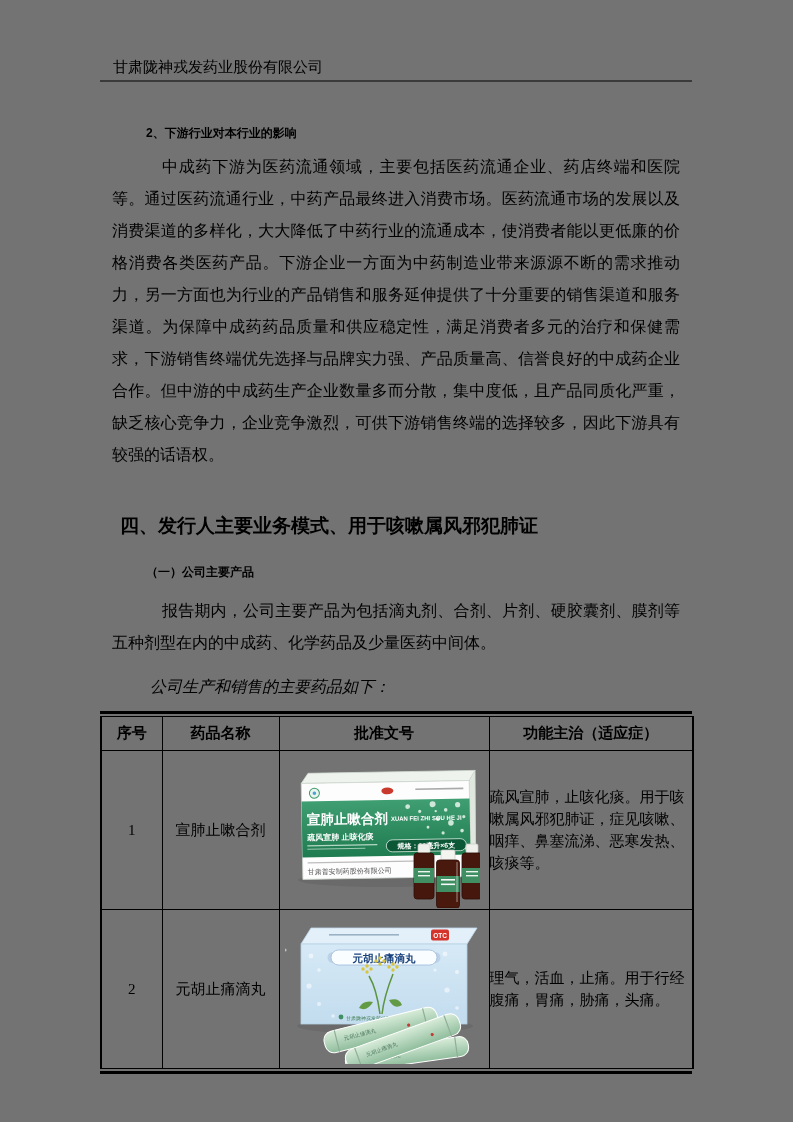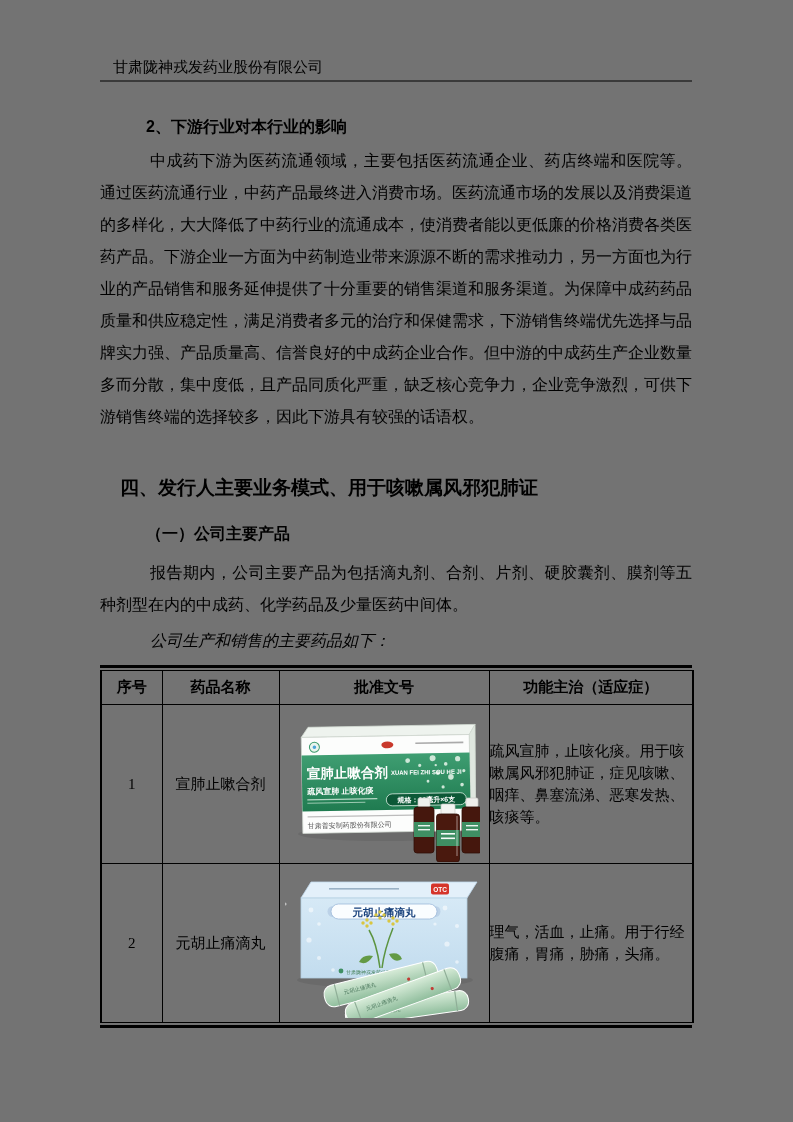--- a/index.html
+++ b/index.html
@@ -10,25 +10,25 @@
   }
   
   .hdr{position:absolute;left:100px;top:57px;width:592px;display:flex;
        justify-content:space-between;font-size:15px;line-height:20px;}
   .hdr .l{padding-left:13px;}
   .hdr .r{padding-right:6px;}
   .hdr-rule{position:absolute;left:100px;top:80px;width:592px;height:2px;background:#3a3a3a;}
   
   .content{position:absolute;left:100px;top:100px;width:592px;}
   .h-sub{font-family:"Liberation Sans","DejaVu Sans",sans-serif;
-         font-weight:bold;font-size:16px;line-height:22px;margin:16px 0 0 46px;}
+         font-weight:bold;font-size:12px;line-height:22px;margin:22px 0 0 46px;}
   .h-sec{font-family:"Liberation Sans","DejaVu Sans",sans-serif;
          font-weight:bold;font-size:19px;line-height:26px;margin:42px 0 0 20px;}
   .h-sub2{margin-top:22px;}
-  p.body{font-size:16px;line-height:32px;text-align:justify;text-indent:50px;margin:0;}
+  p.body{font-size:16px;line-height:32px;text-align:justify;text-indent:50px;margin:12px;}
   #para-downstream{margin-top:7px;}
   #para-products{margin-top:12px;}
   p.intro{font-size:16px;line-height:32px;text-indent:50px;margin:4px 0 8px 0;font-style:italic;}
   
   .tblwrap{margin-top:8px;}
   .tblwrap::before{content:"";display:block;height:3px;background:#000;margin-bottom:2px;}
   .tblwrap::after{content:"";display:block;height:3px;background:#000;margin-top:2px;}
   table.products{width:592px;border-collapse:collapse;table-layout:fixed;
                  border-left:2px solid #000;border-right:2px solid #000;}
   table.products th,table.products td{border:1px solid #000;padding:0;}

